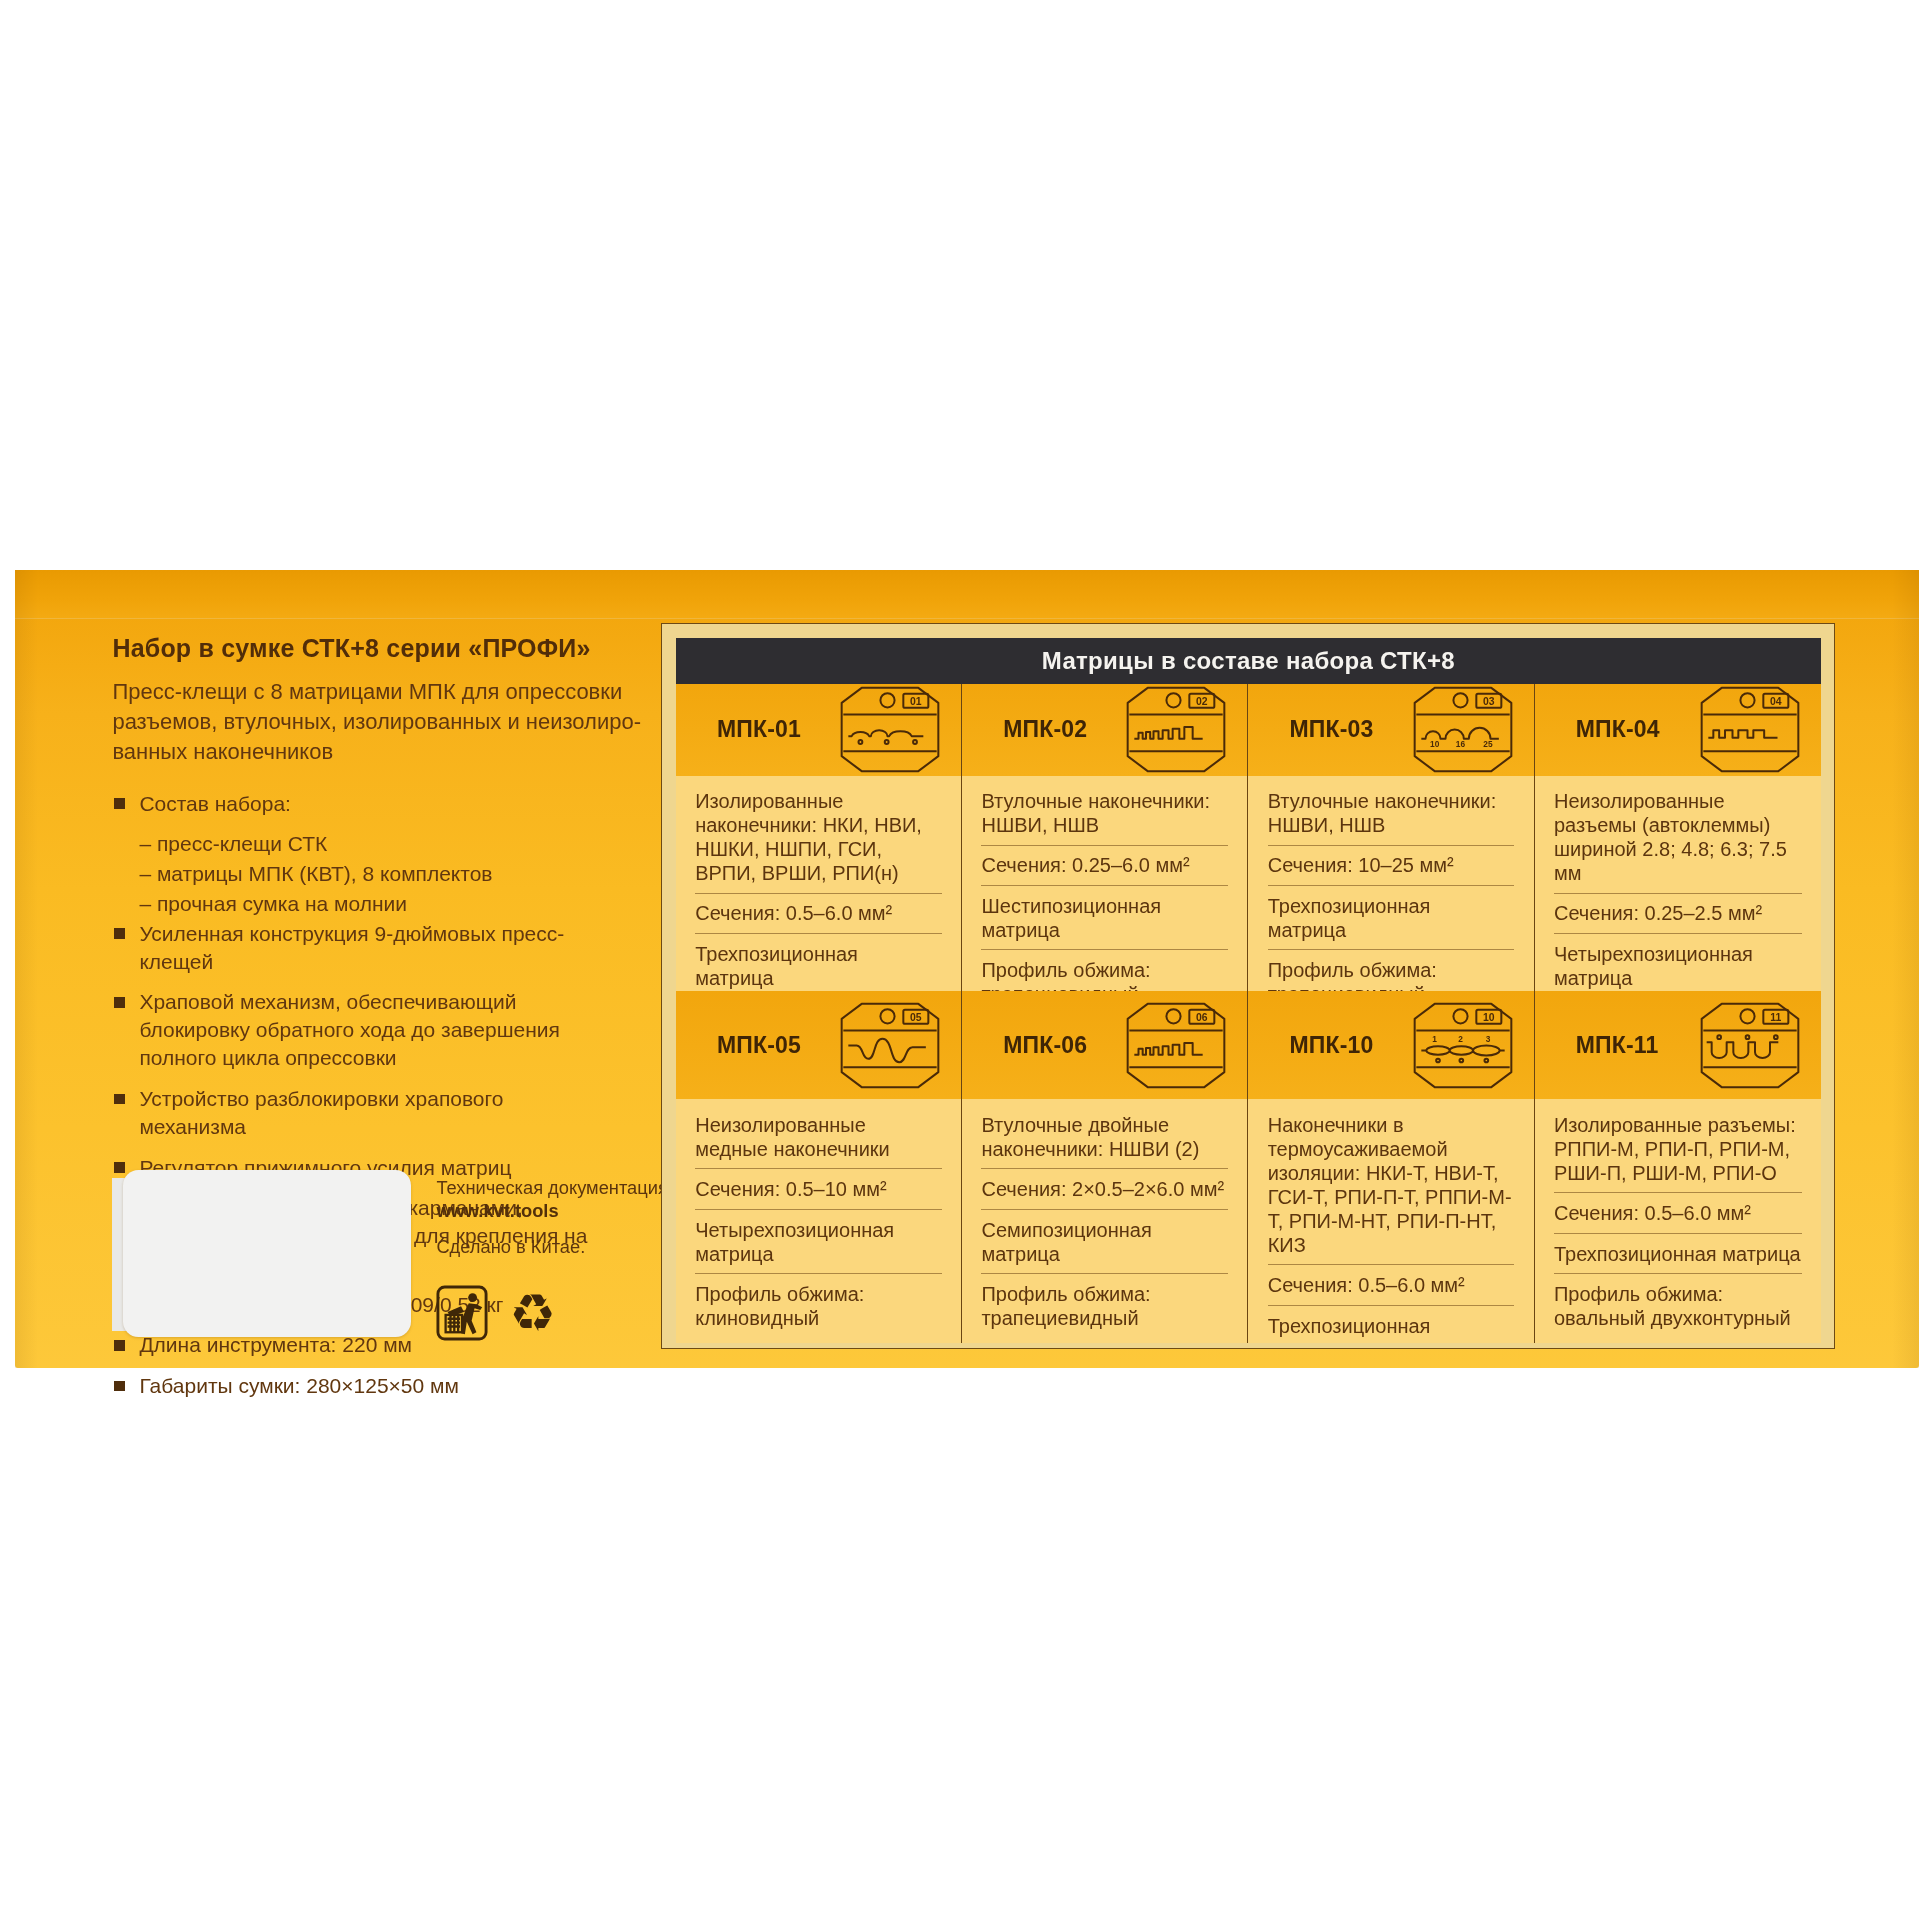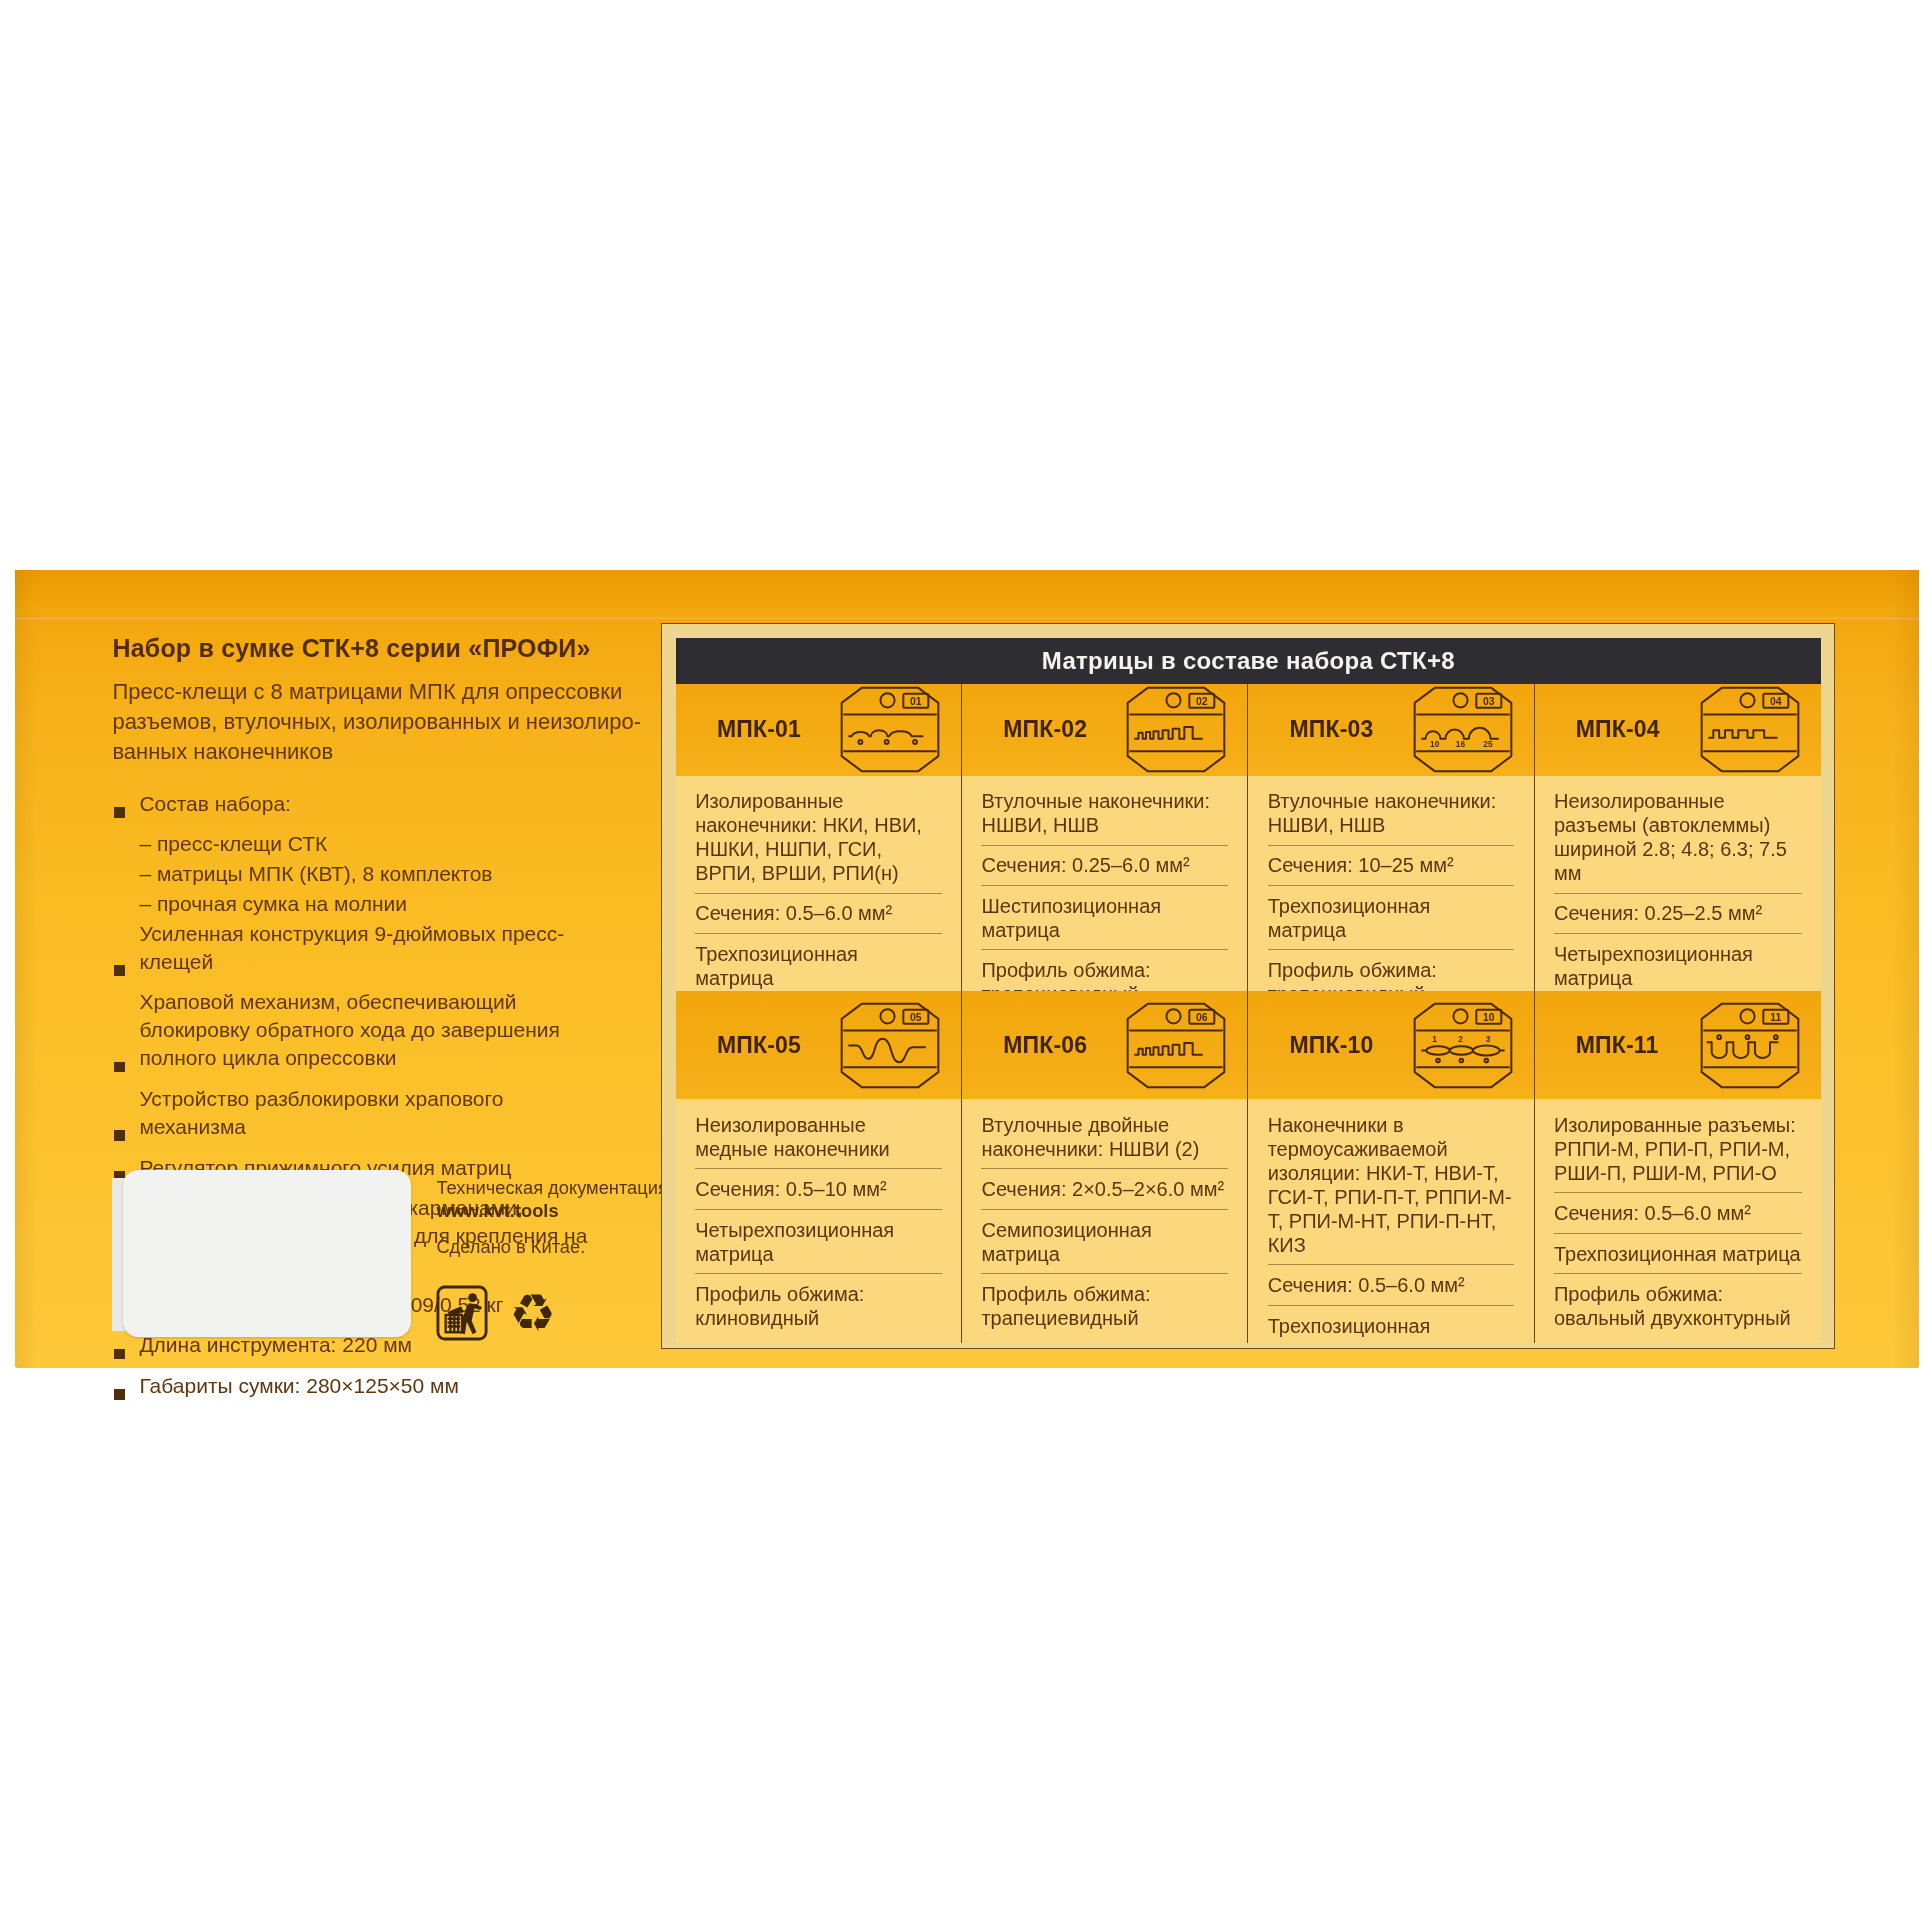--- a/index.html
+++ b/index.html
@@ -14,21 +14,21 @@
     background:linear-gradient(90deg,rgba(120,70,0,.10) 0,rgba(120,70,0,0) 1.2%,rgba(120,70,0,0) 98.6%,rgba(120,70,0,.10) 100%);}
   .top-fold{position:absolute;left:0;top:0;width:100%;height:48px;
     background:linear-gradient(180deg,#e99a02 0%,#f0a309 60%,#f4aa12 100%);
     border-bottom:1px solid rgba(255,235,170,.35);}
 
   
   .left-col{position:absolute;left:97px;top:64px;width:483px;color:#61370f;}
   .title{font-size:25px;font-weight:bold;color:#512d09;letter-spacing:0.2px;}
   .desc{margin-top:13.5px;font-size:22px;line-height:30px;white-space:nowrap;}
   .bullets{margin-top:23px;}
-  .b-item{display:flex;margin-bottom:12.6px;align-items:flex-end;}
+  .b-item{display:flex;margin-bottom:12.6px;}
   .b-sq{flex:0 0 10.6px;width:10.6px;height:10.6px;background:#4f2e0c;margin:8.7px 14.5px 0 1.9px;}
   .b-text{font-size:21px;line-height:28px;width:462px;}
   .b-sub{margin:1.9px 0 1.9px 27px;font-size:21px;line-height:28px;}
 
   
   .sticker-sliver{position:absolute;left:97px;top:608px;width:17.4px;height:153px;background:#e9e9e7;}
   .sticker{position:absolute;left:108px;top:600px;width:288px;height:167px;background:#f2f2f1;border-radius:15.4px;
     box-shadow:0 1px 2.9px rgba(120,70,0,.25);}
   .bottom-info{position:absolute;left:421px;top:606px;color:#5c350e;}
   .tech-label{font-size:18.3px;line-height:23px;}

